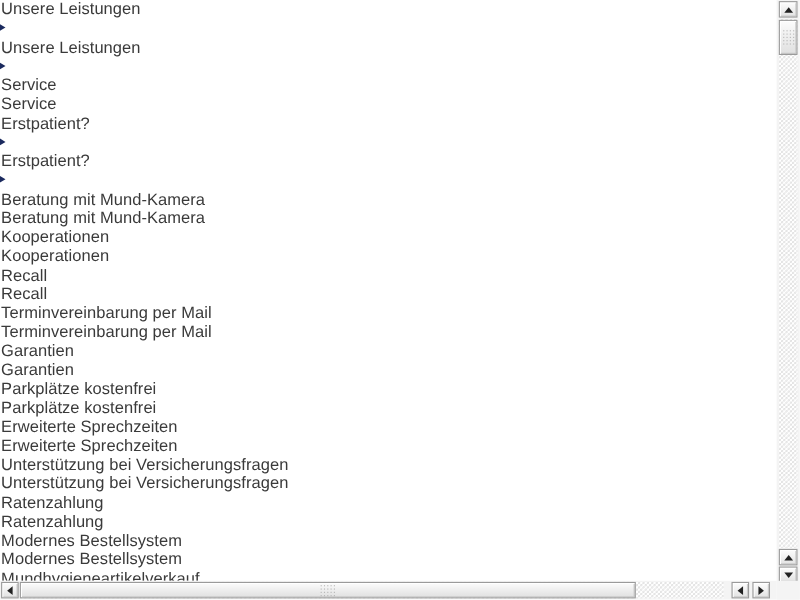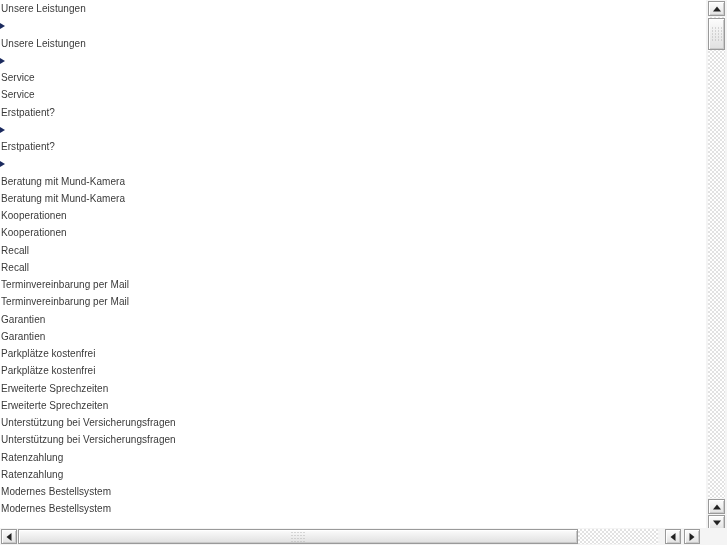--- a/index.html
+++ b/index.html
@@ -36,21 +36,21 @@
   .doc-content {
     position: absolute;
     left: 0;
     top: 0;
     padding: 0;
   }
 
   .doc-line {
     height: 17.25px;
     line-height: 17.25px;
-    font-size: 10px;
+    font-size: 15px;
     color: #3a3a3a;
     white-space: nowrap;
     padding-left: 1px;
     letter-spacing: 0.05px;
   }
 
   .doc-line.marker {
     color: #1f2a63;
     font-size: 10px;
     line-height: 17.25px;
@@ -242,20 +242,21 @@
         <div class="doc-line">Parkplätze kostenfrei</div>
         <div class="doc-line">Parkplätze kostenfrei</div>
         <div class="doc-line">Erweiterte Sprechzeiten</div>
         <div class="doc-line">Erweiterte Sprechzeiten</div>
         <div class="doc-line">Unterstützung bei Versicherungsfragen</div>
         <div class="doc-line">Unterstützung bei Versicherungsfragen</div>
         <div class="doc-line">Ratenzahlung</div>
         <div class="doc-line">Ratenzahlung</div>
         <div class="doc-line">Modernes Bestellsystem</div>
         <div class="doc-line">Modernes Bestellsystem</div>
+        <div class="doc-line">Mundhygieneartikelverkauf</div>
       </div>
   </div>
 
   <div class="vscroll">
     <div class="trough v-trough"></div>
 
     <div class="sb-btn up v-up-top"></div>
 
     <div class="sb-thumb v-thumb">
       <div class="grip v-grip">

